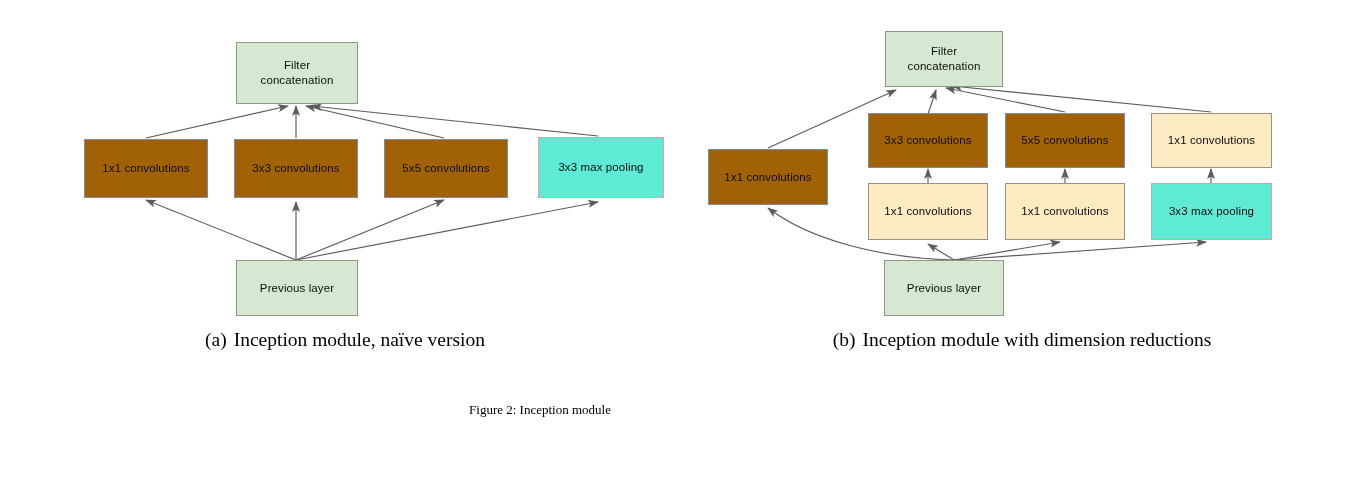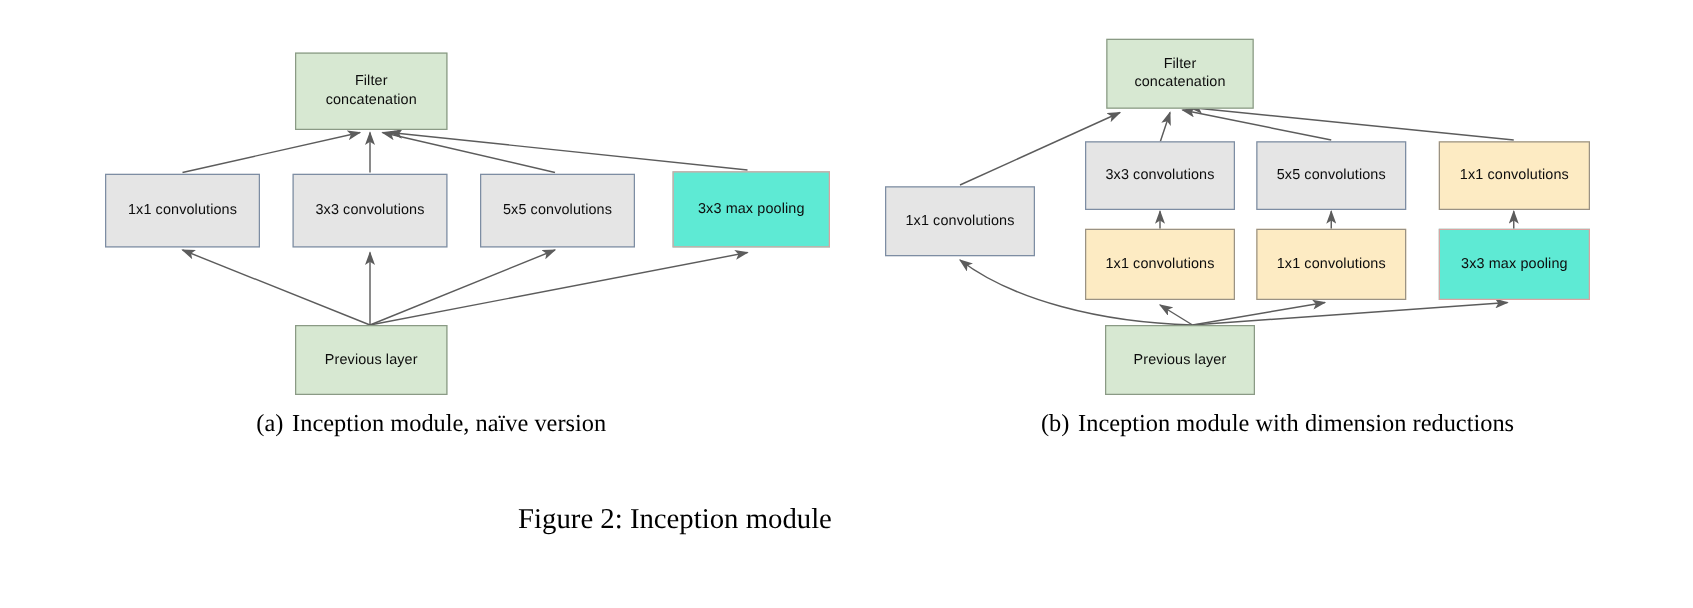--- a/index.html
+++ b/index.html
@@ -47,21 +47,21 @@
     text-align: center;
     font-family: "Liberation Sans", sans-serif;
     font-size: 11.5px;
     line-height: 1.28;
     color: #0d0d0d;
     letter-spacing: 0.1px;
     padding: 2px 3px;
     white-space: pre-line;
   }
   .node.green  { background: #d7e8d2; border-color: #8a9a85; }
-  .node.blue   { background: #e5e5e5; border-color: #7d8da3; }
+  .node.blue   { background: #a16207; border-color: #7d8da3; }
   .node.yellow { background: #fdebc3; border-color: #9a9284; }
   .node.red    { background: #5eead4; border-color: #d9a3a1; }
 
   .caption {
     position: absolute;
     font-family: "Liberation Serif", serif;
     color: #000000;
     text-align: center;
     white-space: nowrap;
   }
@@ -70,21 +70,21 @@
     font-size: 19.5px;
   }
   #subcaption-a { left: 0px;   width: 690px; }
   #subcaption-b { left: 690px; width: 664px; }
   .subcaption .tag { margin-right: 7px; }
 
   #figure-caption {
     left: 0;
     top: 402px;
     width: 1080px;
-    font-size: 23px;
+    font-size: 13px;
   }
 </style>
 </head>
 <body>
 
 <div id="figure-root">
 
   <div class="panel" id="panel-a">
 
     <svg class="diagram-svg" viewBox="0 0 690 330" preserveAspectRatio="none">

